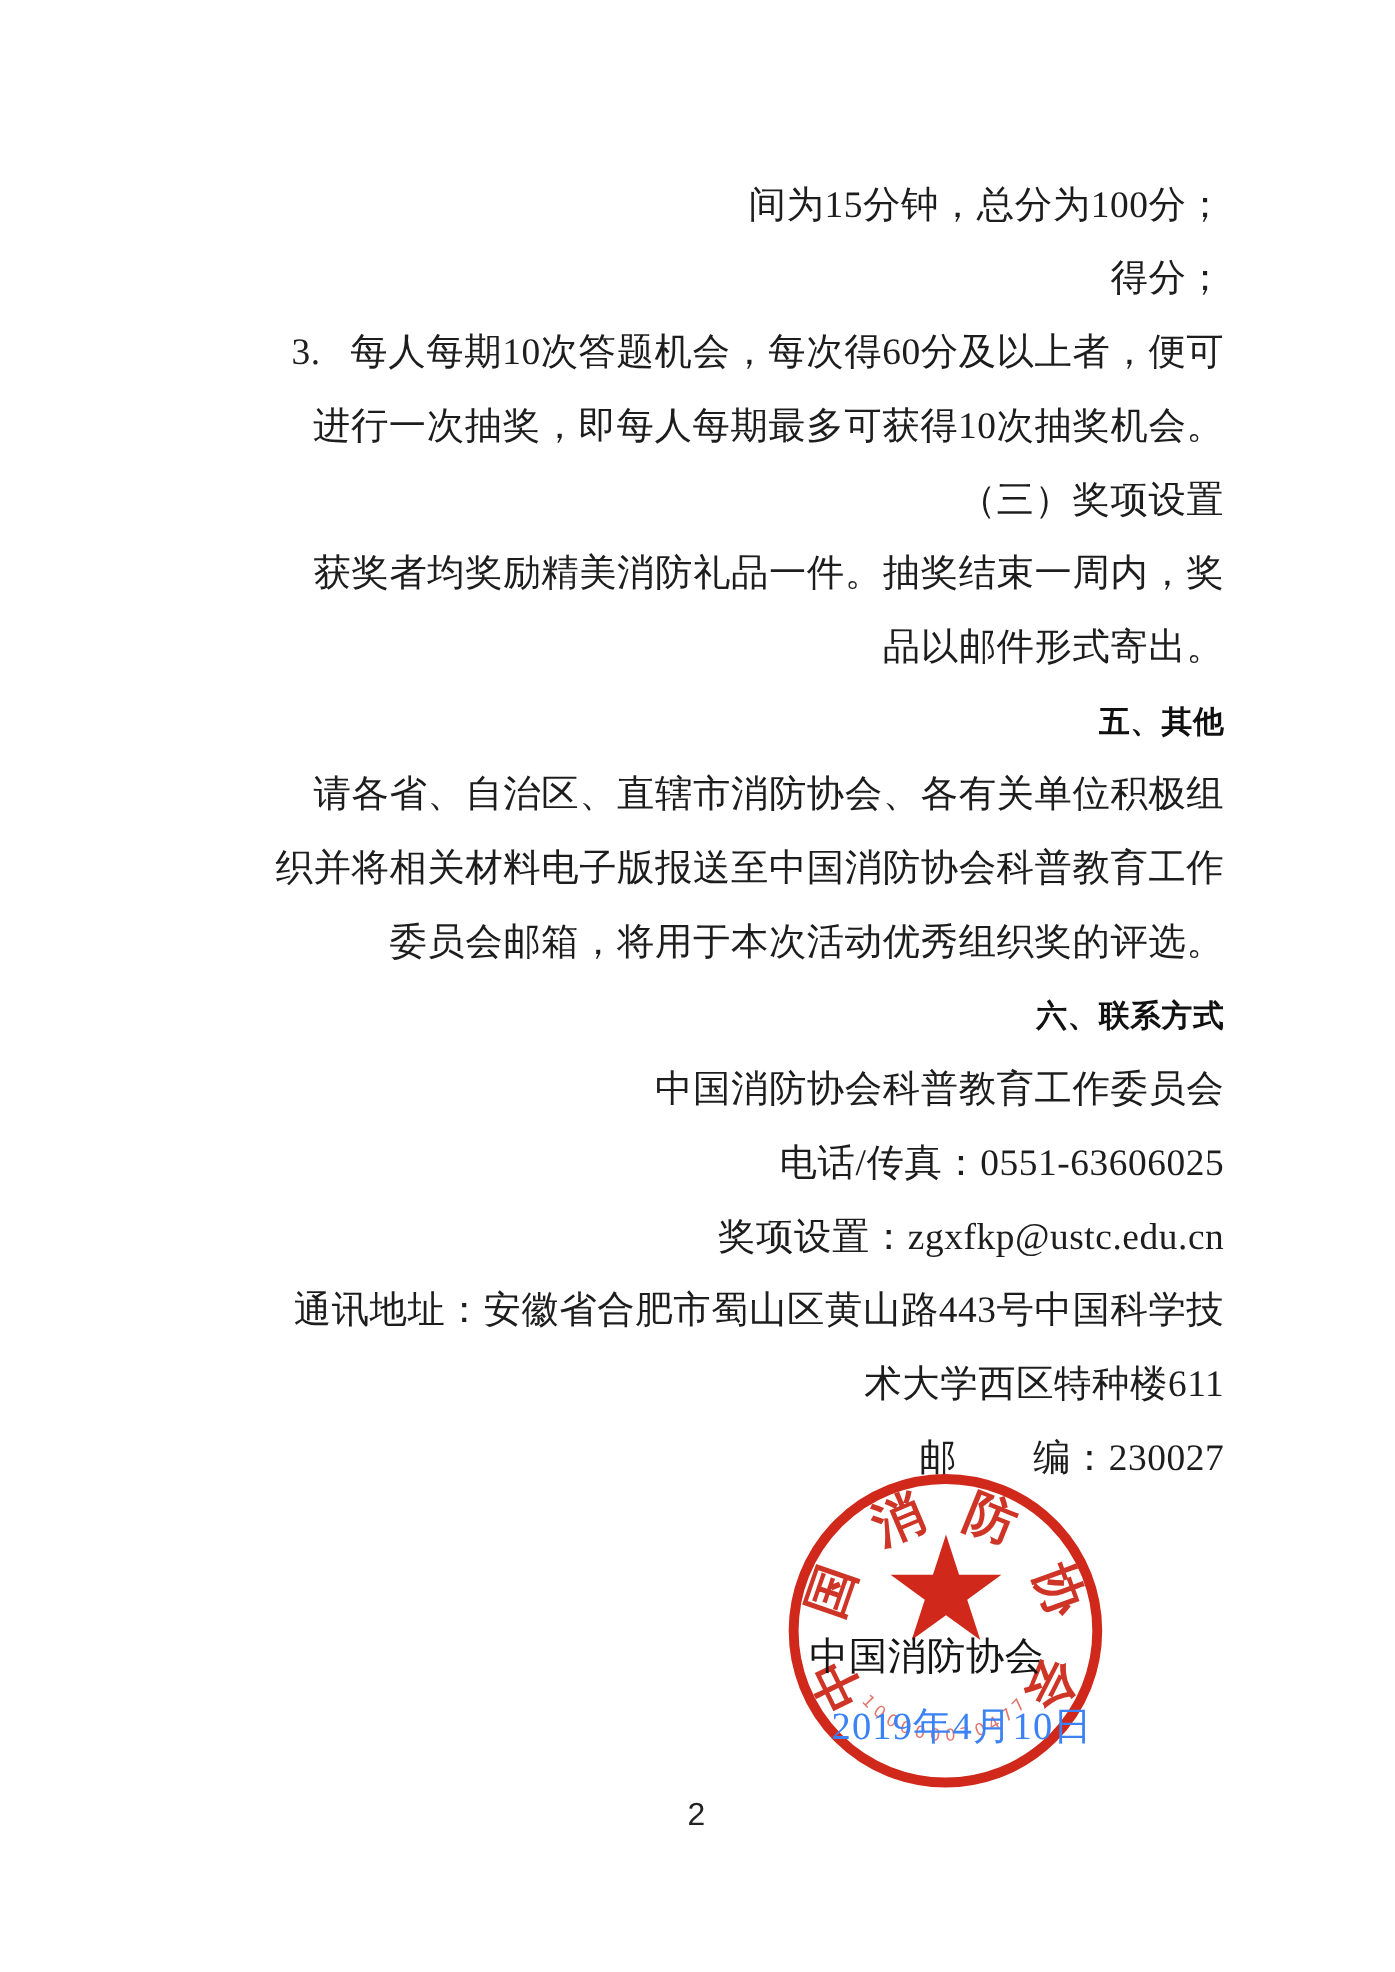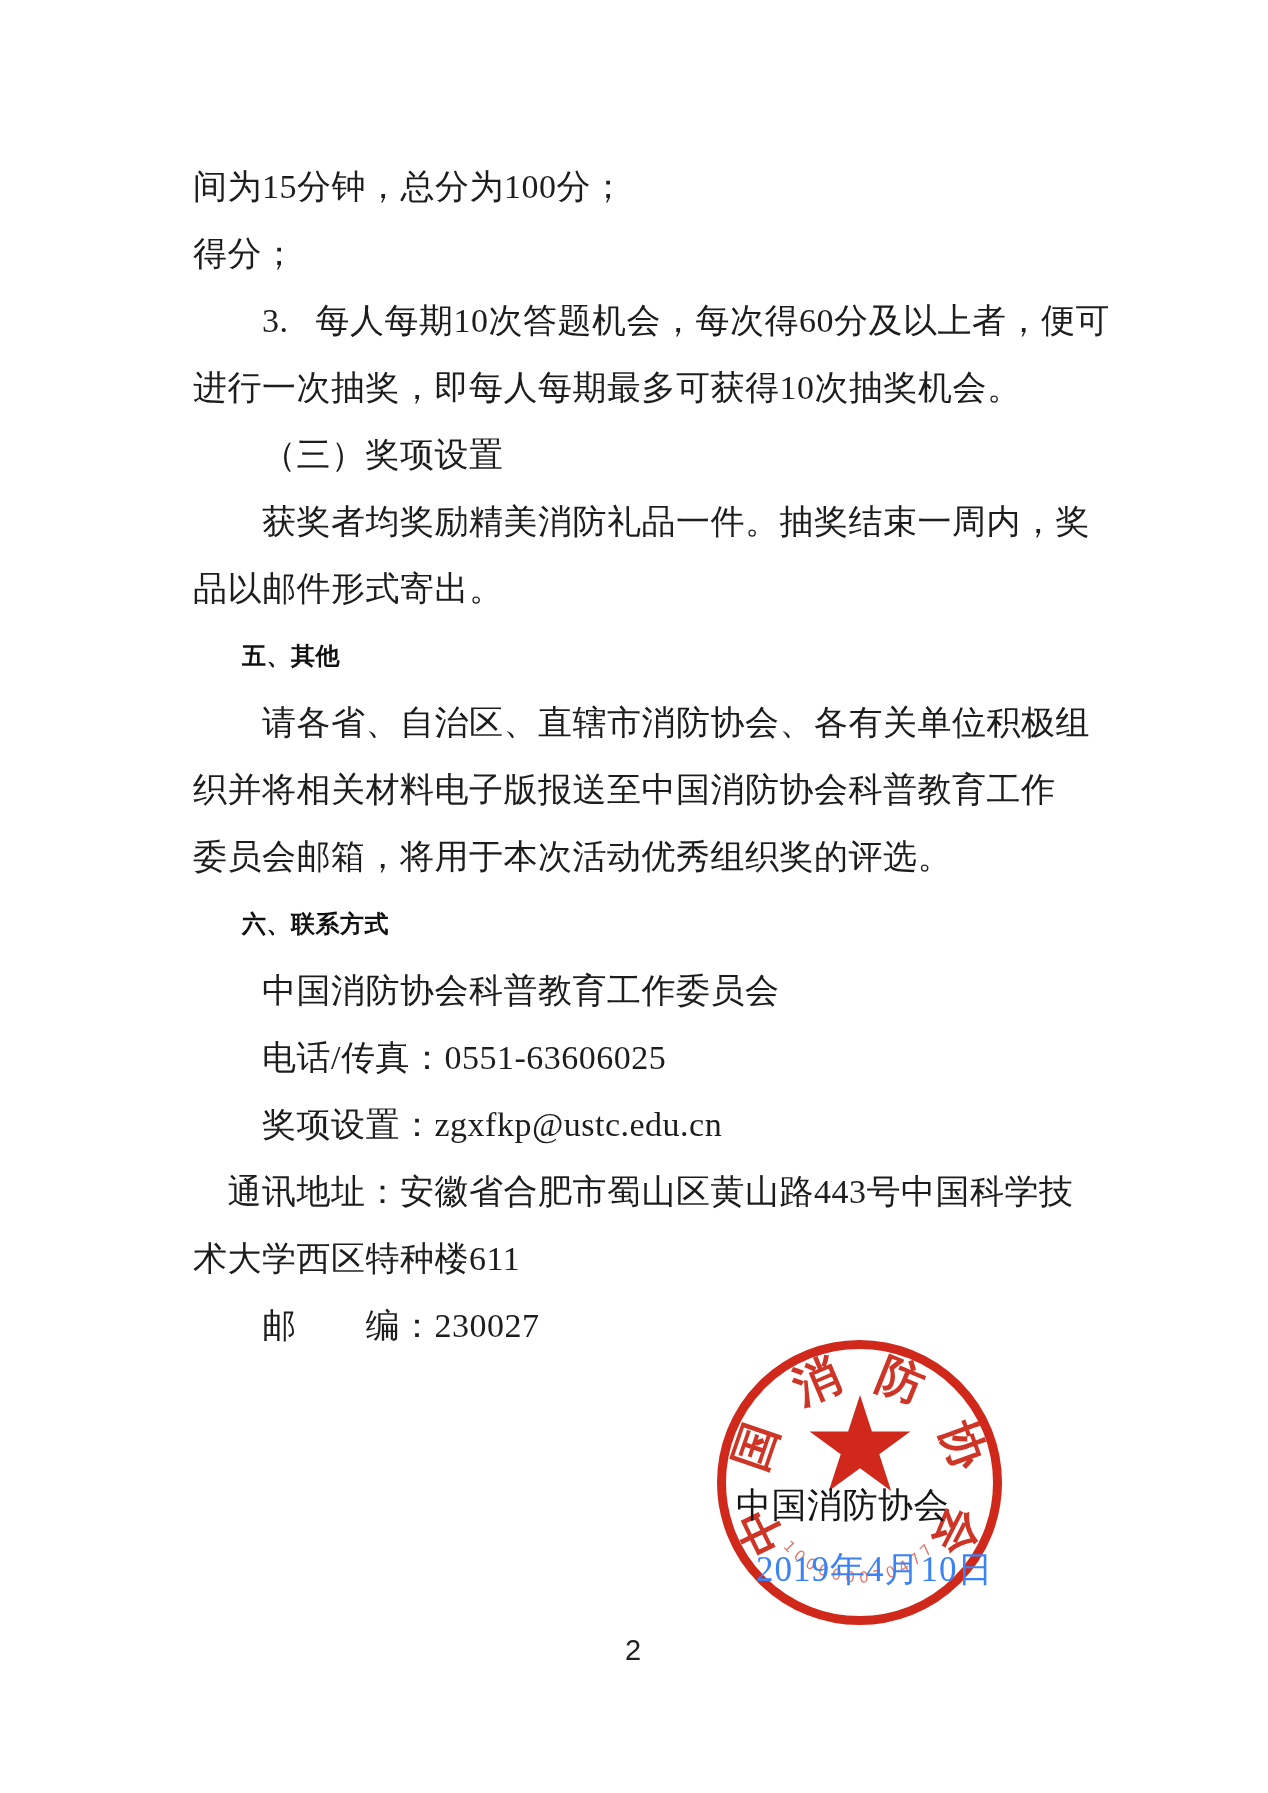--- a/index.html
+++ b/index.html
@@ -10,33 +10,34 @@
     background: #ffffff;
     overflow: hidden;
     font-family: "Liberation Serif", "DejaVu Serif", serif;
     color: #1d1d1d;
   }
   .doc-body {
     position: absolute;
     left: 193px;
     top: 153px;
     width: 920px;
+    text-align: right;
   }
   .line {
     font-size: 34px;
     line-height: 67px;
     height: 67px;
     white-space: pre;
     letter-spacing: 0.5px;
     color: #1d1d1d;
   }
   .line.heading {
     font-family: "Liberation Sans", "DejaVu Sans", sans-serif;
     font-weight: 700;
-    font-size: 24px;
+    font-size: 28px;
     color: #111111;
   }
   .closing-org {
     position: absolute;
     left: 736px;
     top: 1482px;
     font-size: 35px;
     letter-spacing: 0.5px;
     color: #151515;
     z-index: 3;

